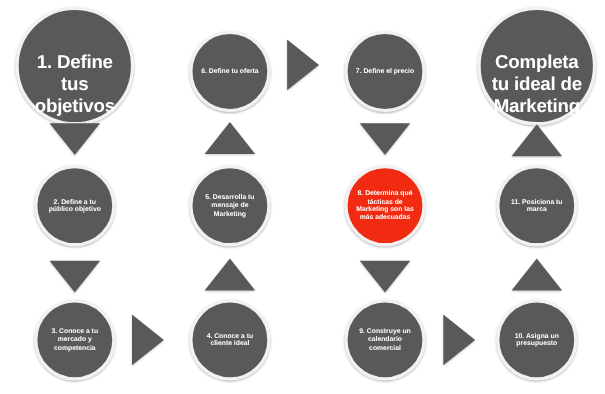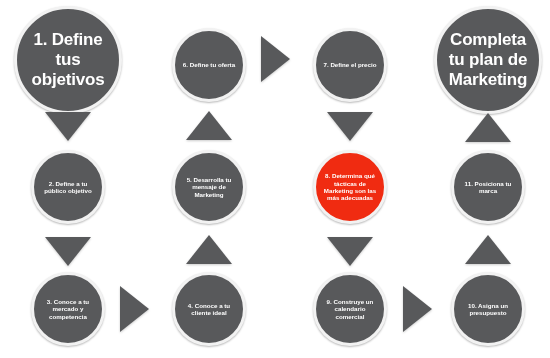--- a/index.html
+++ b/index.html
@@ -43,20 +43,21 @@
     box-sizing: border-box;
   }
 
   
   .node.big {
     width: 108px;
     height: 108px;
     font-size: 17px;
     font-weight: bold;
     letter-spacing: -0.2px;
+    align-items: flex-end;
   }
 
   
   .node.step {
     width: 74px;
     height: 74px;
     font-size: 6.2px;
     font-weight: bold;
   }
 
@@ -141,21 +142,21 @@
 
   <div class="arrow down" style="left:327px; top:237px;"></div>
 
   <div class="node step" style="left:313px; top:272px;">
     <span class="label">9. Construye un calendario comercial</span>
   </div>
 
   <div class="arrow right" style="left:403px; top:286px;"></div>
 
   <div class="node big" style="left:434px; top:6px;">
-    <span class="label">Completa tu plan de Marketing</span>
+    <span class="label">Completa tu ideal de Marketing</span>
   </div>
 
   <div class="arrow up" style="left:465px; top:113px;"></div>
 
   <div class="node step" style="left:451px; top:150px;">
     <span class="label">11. Posiciona tu marca</span>
   </div>
 
   <div class="arrow up" style="left:465px; top:235px;"></div>
 

